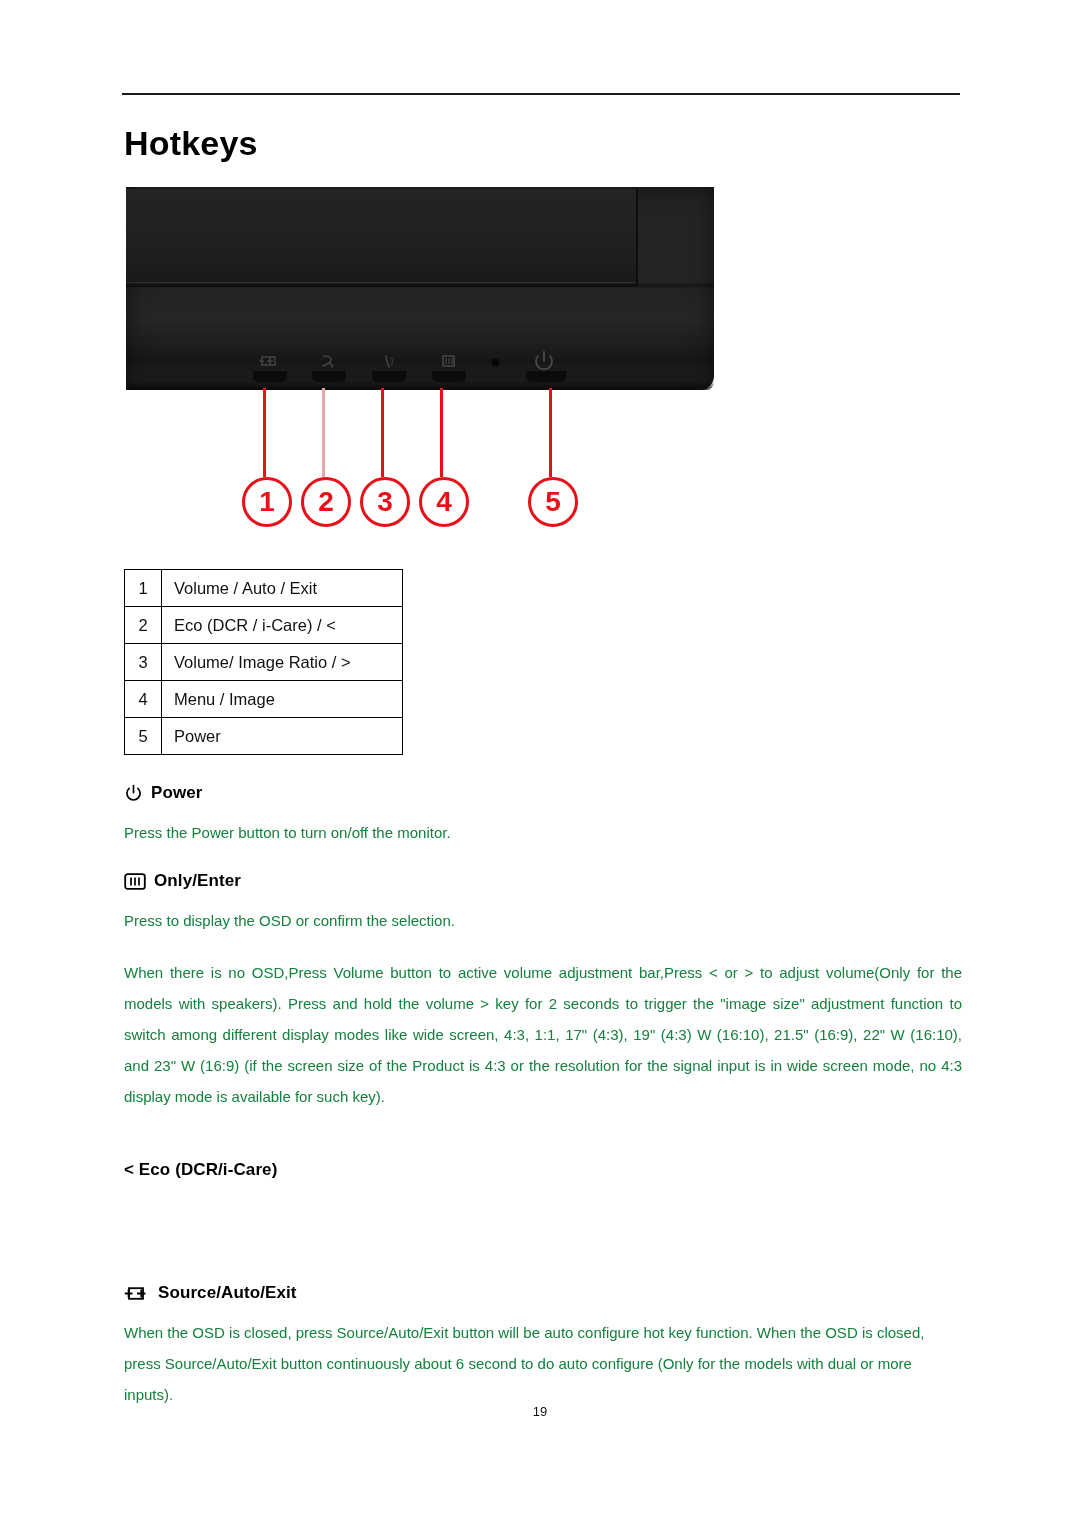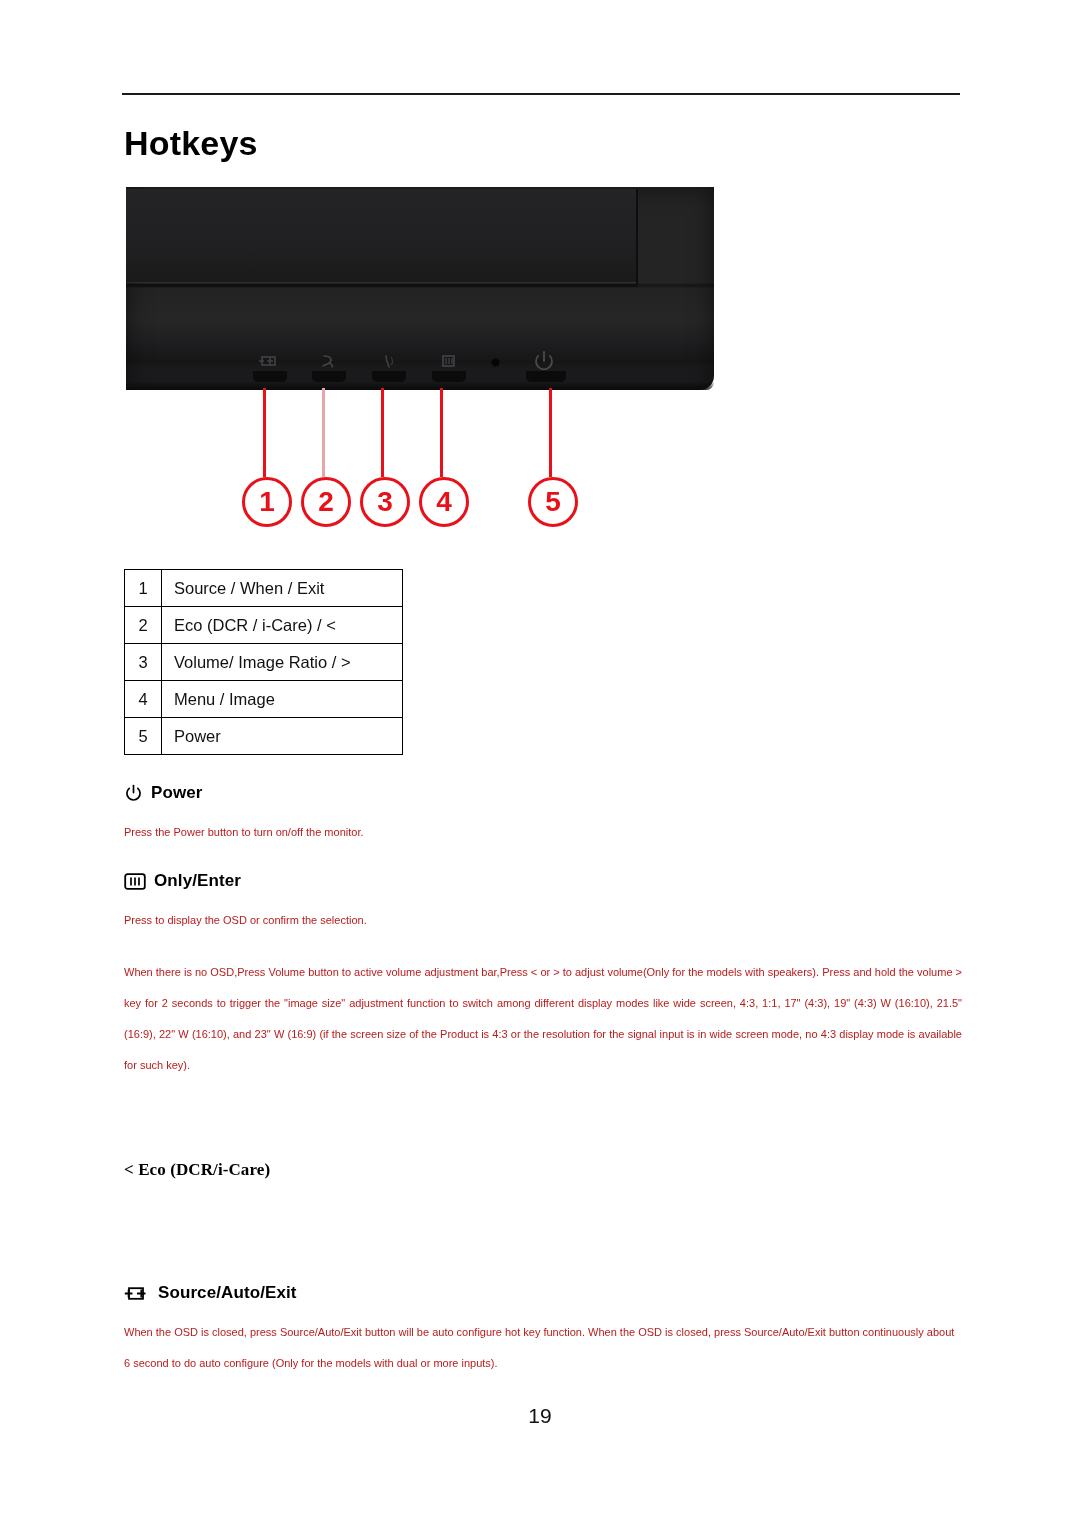--- a/index.html
+++ b/index.html
@@ -207,23 +207,23 @@
     font-weight: bold;
     color: #000;
     display: flex;
     align-items: center;
     gap: 8px;
     margin-bottom: 14px;
     white-space: nowrap;
   }
   .sec-head .head-text { letter-spacing: 0.1px; }
   .sec-body {
-    font-size: 11px;
+    font-size: 15px;
     line-height: 31px;
-    color: #b91c1c;
+    color: #15803d;
   }
 
   
   .icon-power {
     width: 19px; height: 19px;
     display: inline-block;
     flex: none;
   }
   .icon-menu {
     width: 22px; height: 17px;
@@ -236,21 +236,21 @@
     flex: none;
   }
 
   
   .page-number {
     position: absolute;
     left: 0;
     top: 1404px;
     width: 1080px;
     text-align: center;
-    font-size: 21px;
+    font-size: 13px;
     color: #111;
   }
 </style>
 </head>
 <body>
 
 <div class="page">
 
   <div class="header-rule"></div>
 
@@ -314,21 +314,21 @@
     <div class="num-circle" style="left:301px; top:477px;">2</div>
     <div class="num-circle" style="left:360px; top:477px;">3</div>
     <div class="num-circle" style="left:419px; top:477px;">4</div>
     <div class="num-circle" style="left:528px; top:477px;">5</div>
   </div>
 
   <table class="key-table">
     <tbody>
       <tr>
         <td class="num">1</td>
-        <td class="desc">Source / When / Exit</td>
+        <td class="desc">Volume / Auto / Exit</td>
       </tr>
       <tr>
         <td class="num">2</td>
         <td class="desc">Eco (DCR / i-Care) / &lt;</td>
       </tr>
       <tr>
         <td class="num">3</td>
         <td class="desc">Volume/ Image Ratio / &gt;</td>
       </tr>
       <tr>
@@ -365,21 +365,21 @@
       </span>
       <span class="head-text">Only/Enter</span>
     </div>
     <div class="sec-body">Press to display the OSD or confirm the selection.</div>
   </div>
 
   <div class="section" style="top:957px;">
     <div class="sec-body" style="text-align:justify;">When there is no OSD,Press Volume button to active volume adjustment bar,Press &lt; or &gt; to adjust volume(Only for the models with speakers). Press and hold the volume &gt; key for 2 seconds to trigger the "image size" adjustment function to switch among different display modes like wide screen, 4:3, 1:1, 17" (4:3), 19" (4:3) W (16:10), 21.5" (16:9), 22" W (16:10), and 23" W (16:9) (if the screen size of the Product is 4:3 or the resolution for the signal input is in wide screen mode, no 4:3 display mode is available for such key).</div>
   </div>
 
-  <div class="section" style="top:1160px;font-family:Liberation Serif, serif;">
+  <div class="section" style="top:1160px;">
     <div class="sec-head">
       <span class="head-text">&lt; Eco (DCR/i-Care)</span>
     </div>
   </div>
 
   <div class="section" style="top:1283px;">
     <div class="sec-head">
       <span class="icon-source">
         <svg viewBox="0 0 26 15" width="26" height="15">
           <rect x="5" y="2.2" width="14" height="10.6" fill="none" stroke="#000" stroke-width="1.8"></rect>

